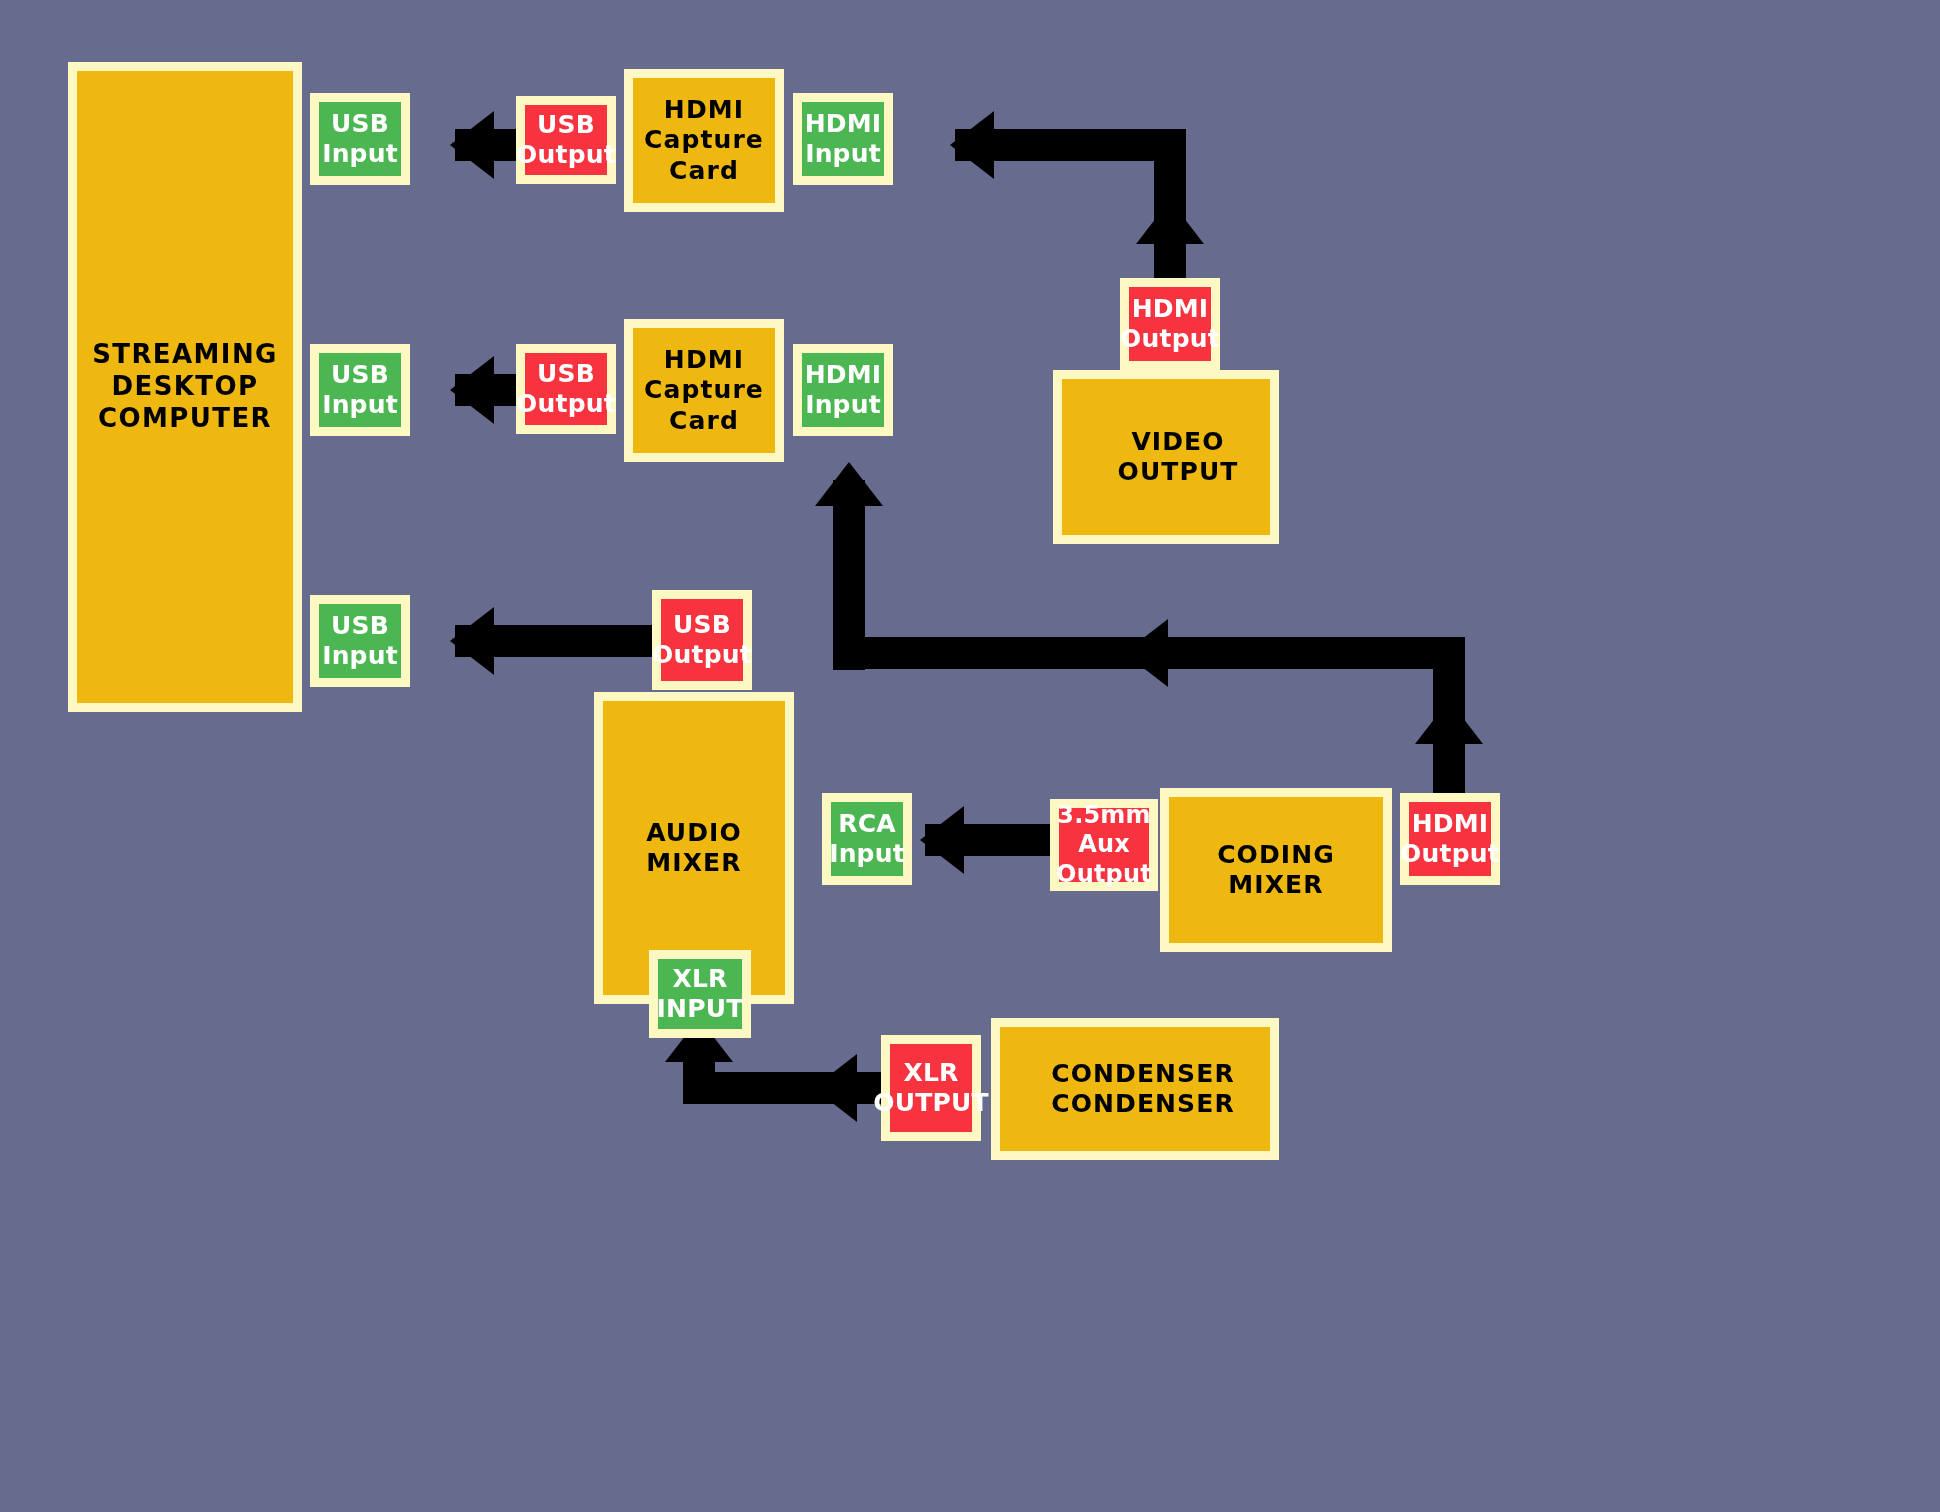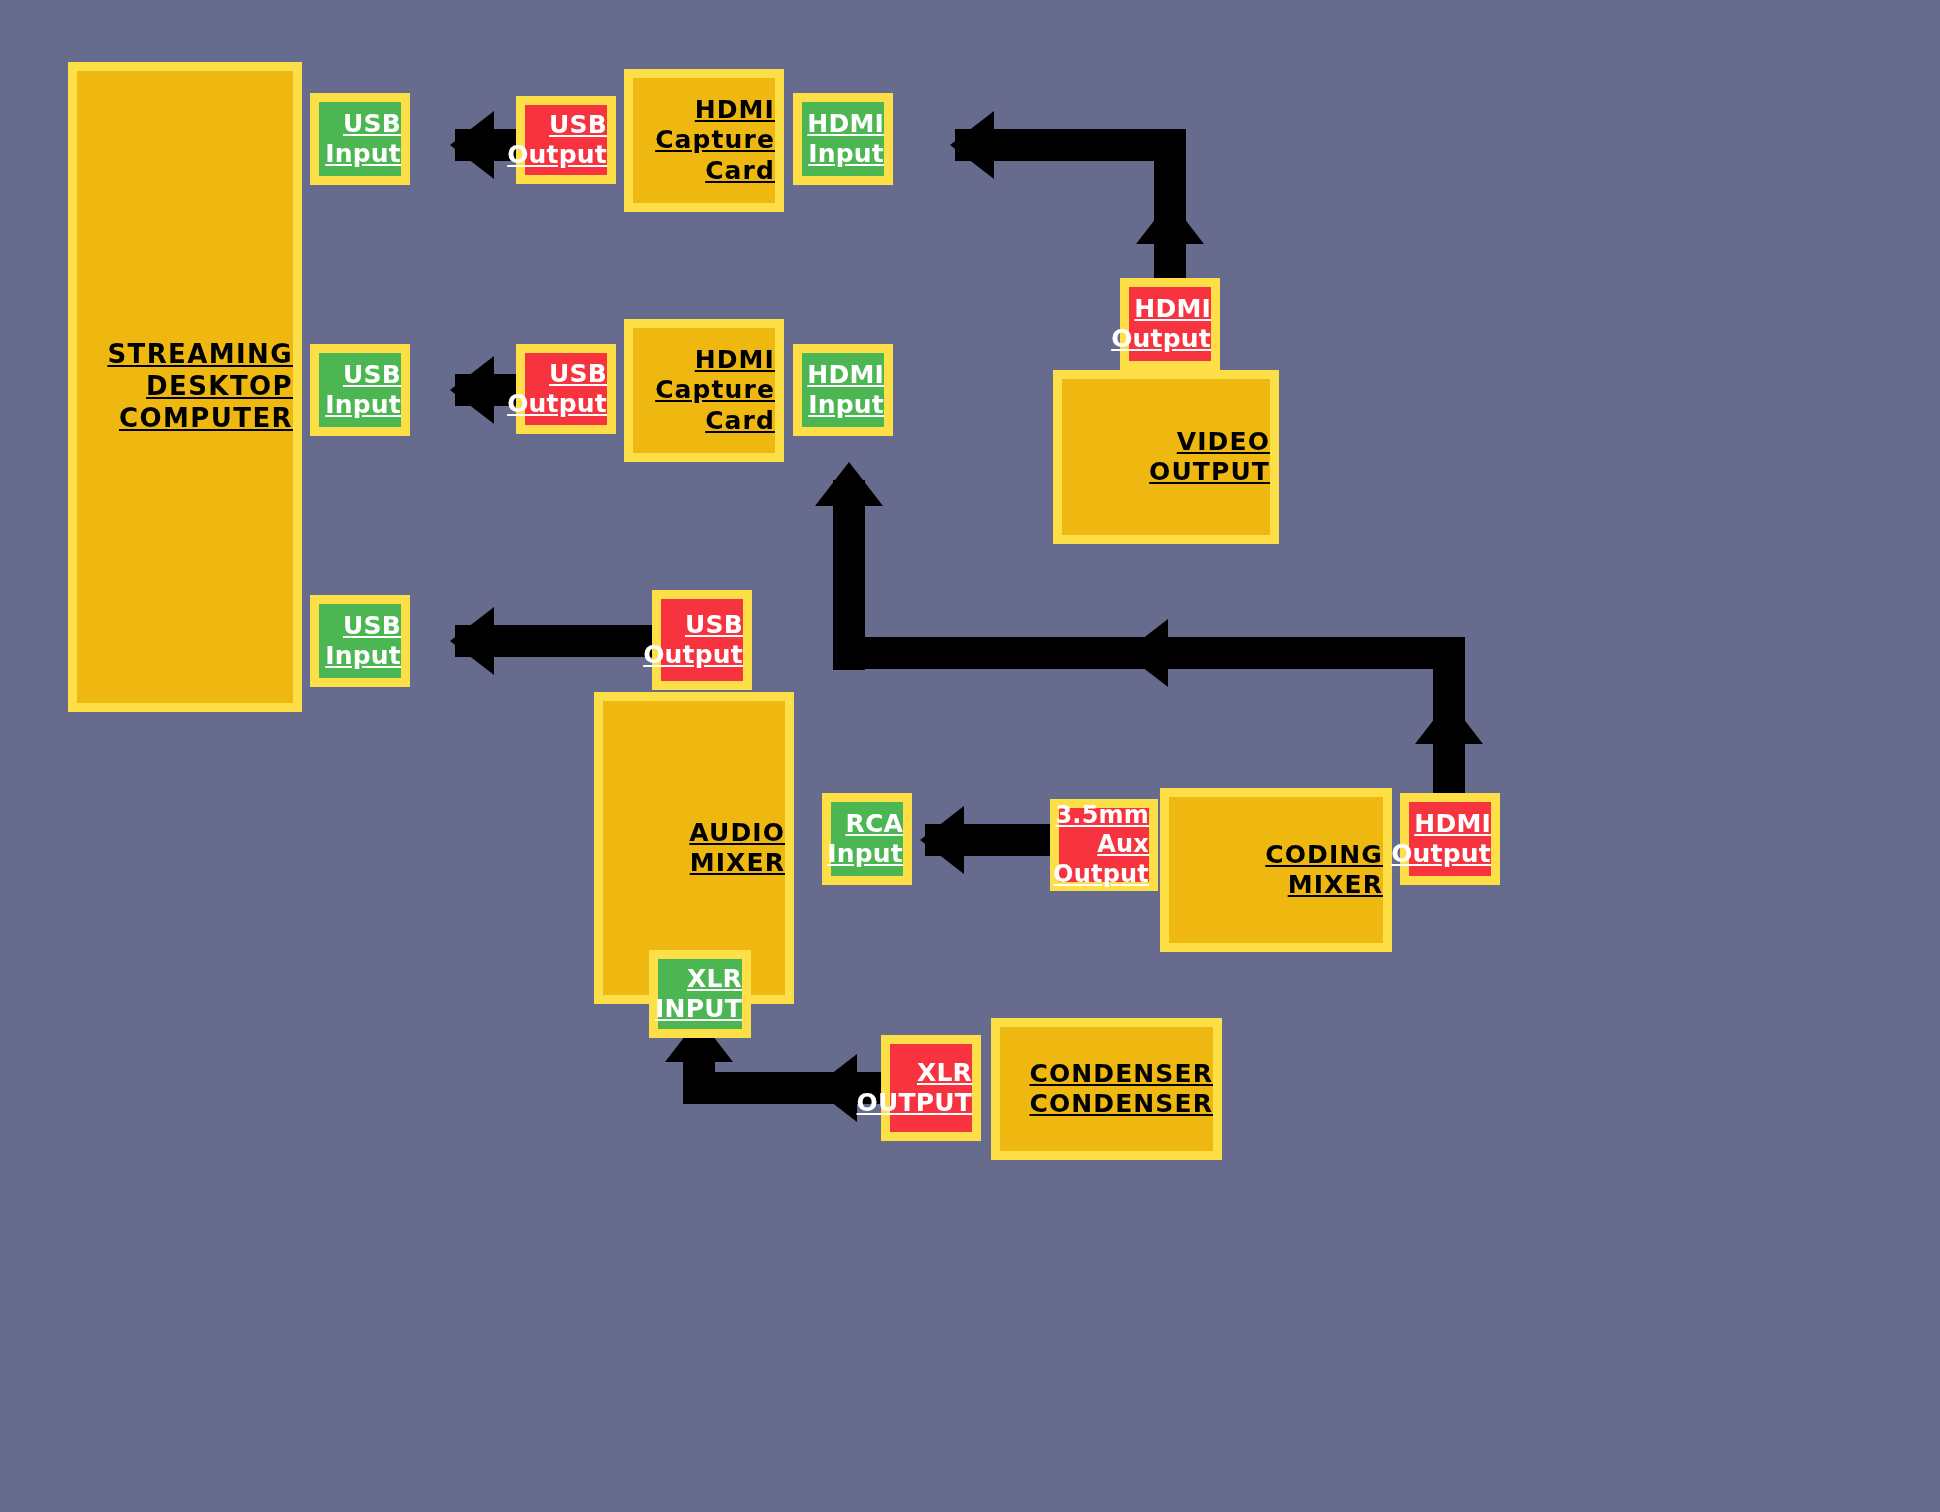--- a/index.html
+++ b/index.html
@@ -9,30 +9,29 @@
     font-family:"DejaVu Sans", sans-serif;
     overflow:hidden;
     position:relative;
   }
   #stage{position:absolute;left:0;top:0;width:1940px;height:1512px;}
 
   
   .node{
     position:absolute;
     box-sizing:border-box;
-    border:9px solid #fde047;
+    border:9px solid #fef9c3;
     display:flex;
-    align-items:flex-end;
+    align-items:center;
     justify-content:center;
     text-align:center;
     font-weight:700;
     line-height:1.22;
     letter-spacing:.5px;
     z-index:5;
-    text-decoration:underline;
   }
   .device{
     background:#efb810;
     color:#000;
     font-size:25px;
     letter-spacing:1.1px;
   }
   .port{
     font-size:25px;
     color:#ffffff;
@@ -192,18 +191,18 @@
   <div class="node port green" style="left:649px;top:950px;width:102px;height:88px;flex-direction:column;">
     <span>XLR</span>
     <span>INPUT</span>
   </div>
 
   <div class="node port red" style="left:881px;top:1035px;width:100px;height:106px;flex-direction:column;">
     <span>XLR</span>
     <span>OUTPUT</span>
   </div>
 
-  <div class="node device" style="left:991px;top:1018px;width:231px;height:142px;flex-direction:column;padding-left:16px;">
+  <div class="node device" style="left:991px;top:1018px;width:288px;height:142px;flex-direction:column;padding-left:16px;">
     <span>CONDENSER</span>
     <span>CONDENSER</span>
   </div>
 
 </div>
 
 </body></html>

